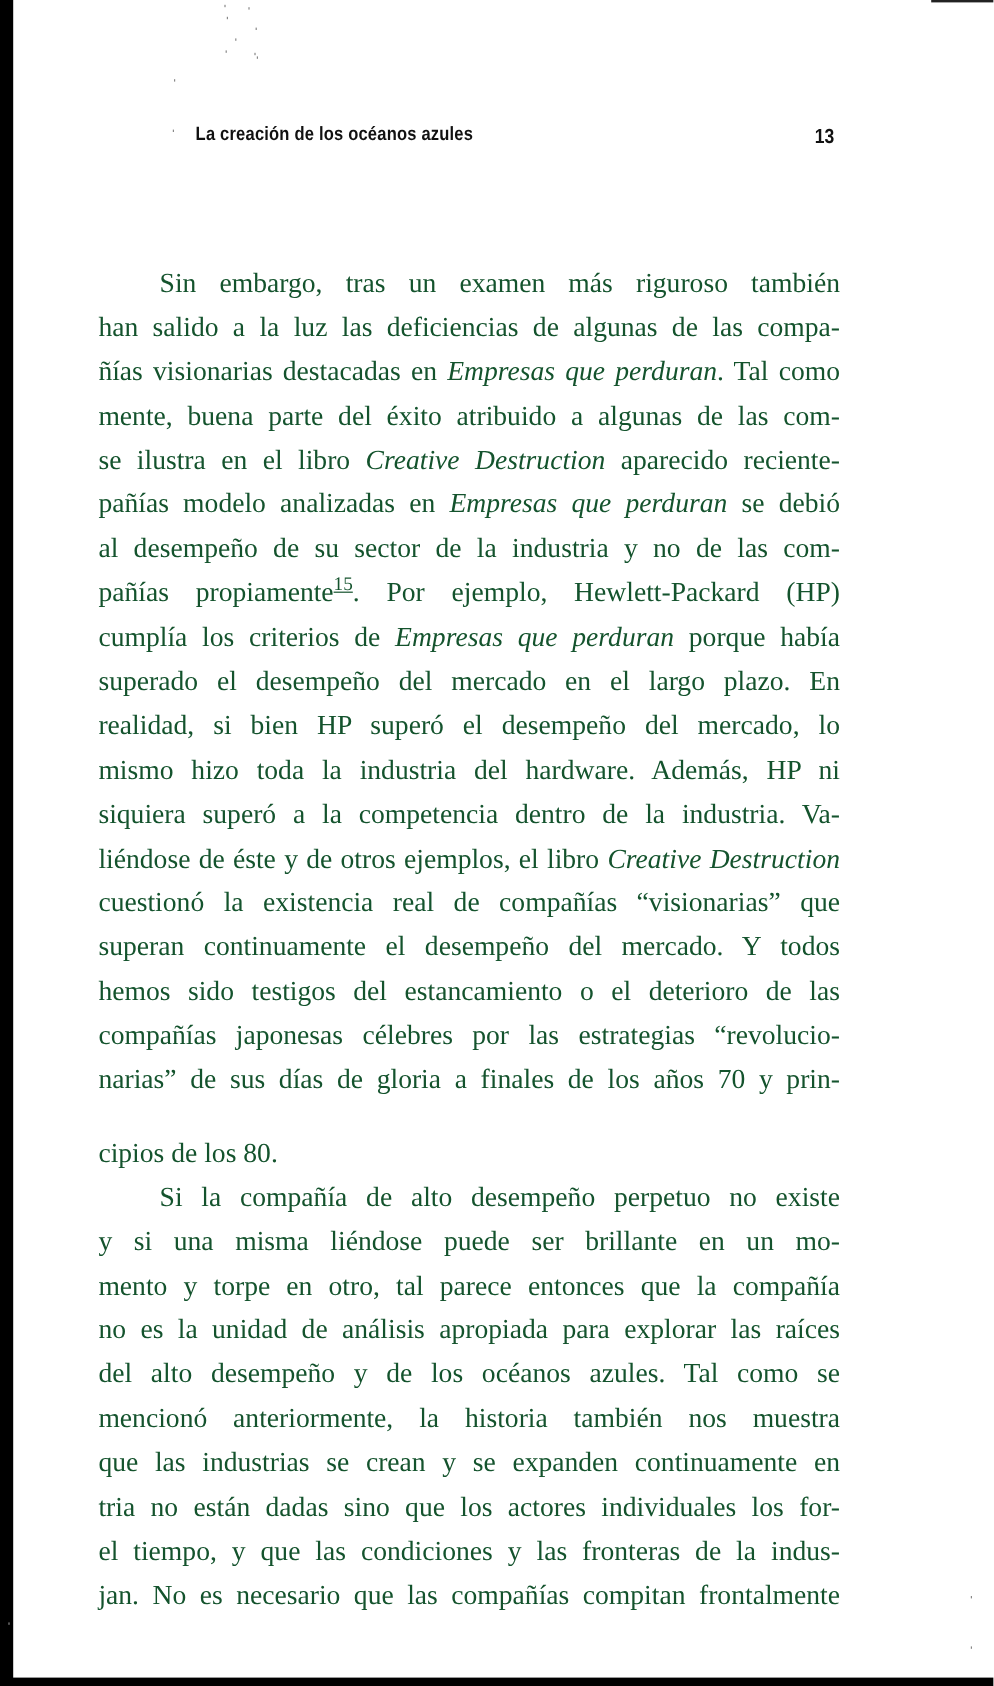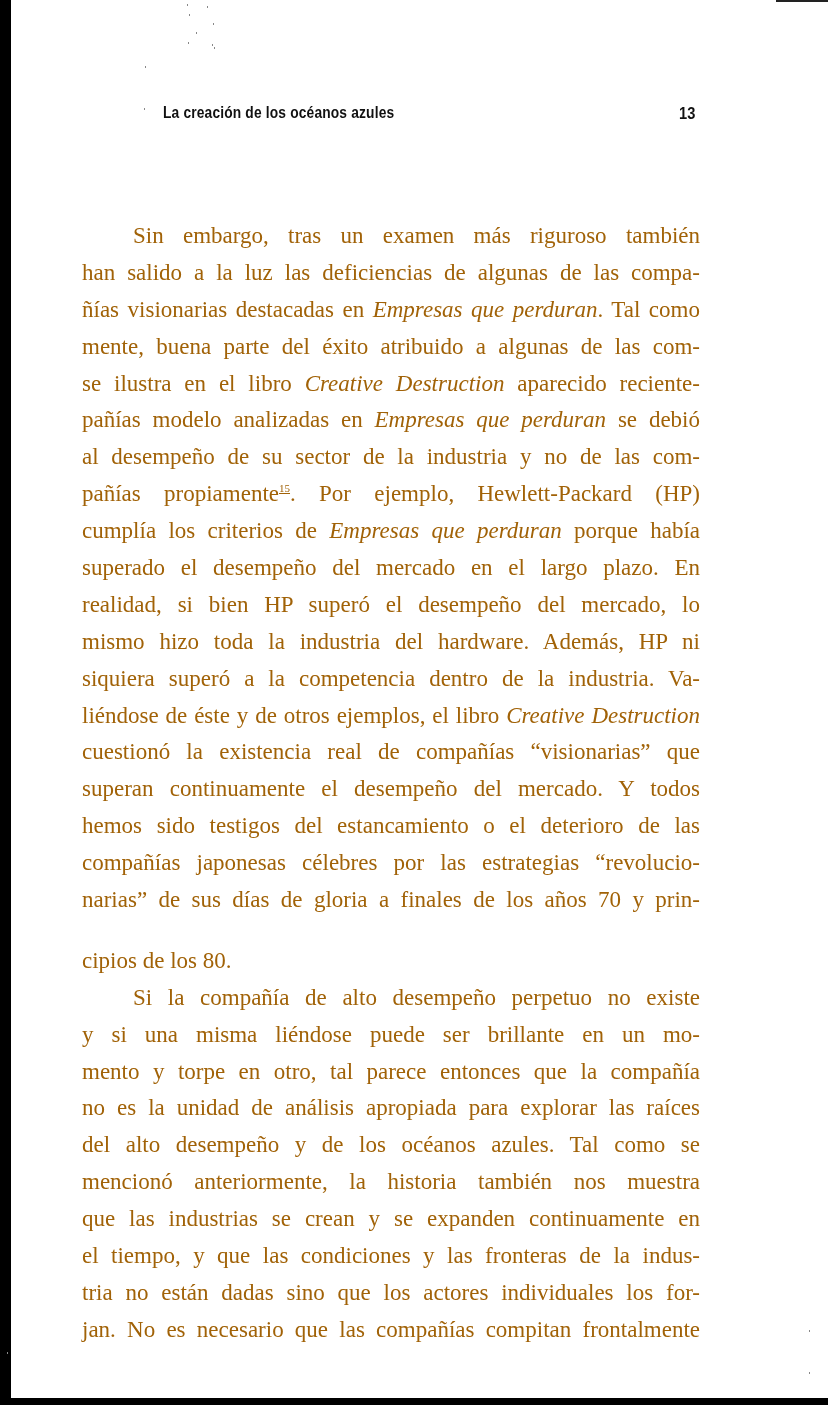--- a/index.html
+++ b/index.html
@@ -74,39 +74,39 @@
       transform-origin: left top;
     }
     .body-text {
       position: absolute;
       left: 82px;
       top: 218px;
       width: 618px;
       font-family: "Liberation Serif", serif;
       font-size: 23px;
       line-height: 36.9px;
-      color: #a16207;
+      color: #14532d;
     }
     .line {
       display: block;
       white-space: nowrap;
       text-align: justify;
       text-align-last: justify;
       height: 36.9px;
     }
     .line.last {
       text-align-last: left;
       margin-top: 24px;
     }
     .line.indent {
       padding-left: 51px;
     }
     .line i { font-style: italic; margin-top: 45px; }
     sup {
-      font-size: 11px;
+      font-size: 16px;
       line-height: 0;
       vertical-align: 9px;
       text-decoration: underline;
     }
   </style>
 </head>
 <body>
 
 <div class="scan-edge-left"></div>
 <div class="scan-edge-bottom"></div>
@@ -157,17 +157,17 @@
       <span class="line last"><span>cipios de los 80.</span></span>
     </div>
     <div>
       <span class="line indent"><span>Si la compañía de alto desempeño perpetuo no existe</span></span>
       <span class="line"><span>y si una misma liéndose puede ser brillante en un mo-</span></span>
       <span class="line"><span>mento y torpe en otro, tal parece entonces que la compañía</span></span>
       <span class="line"><span>no es la unidad de análisis apropiada para explorar las raíces</span></span>
       <span class="line"><span>del alto desempeño y de los océanos azules. Tal como se</span></span>
       <span class="line"><span>mencionó anteriormente, la historia también nos muestra</span></span>
       <span class="line"><span>que las industrias se crean y se expanden continuamente en</span></span>
+      <span class="line"><span>tria no están dadas sino que los actores individuales los for-</span></span>
       <span class="line"><span>el tiempo, y que las condiciones y las fronteras de la indus-</span></span>
-      <span class="line"><span>tria no están dadas sino que los actores individuales los for-</span></span>
       <span class="line"><span>jan. No es necesario que las compañías compitan frontalmente</span></span>
     </div>
   </main>
 
 </body></html>

